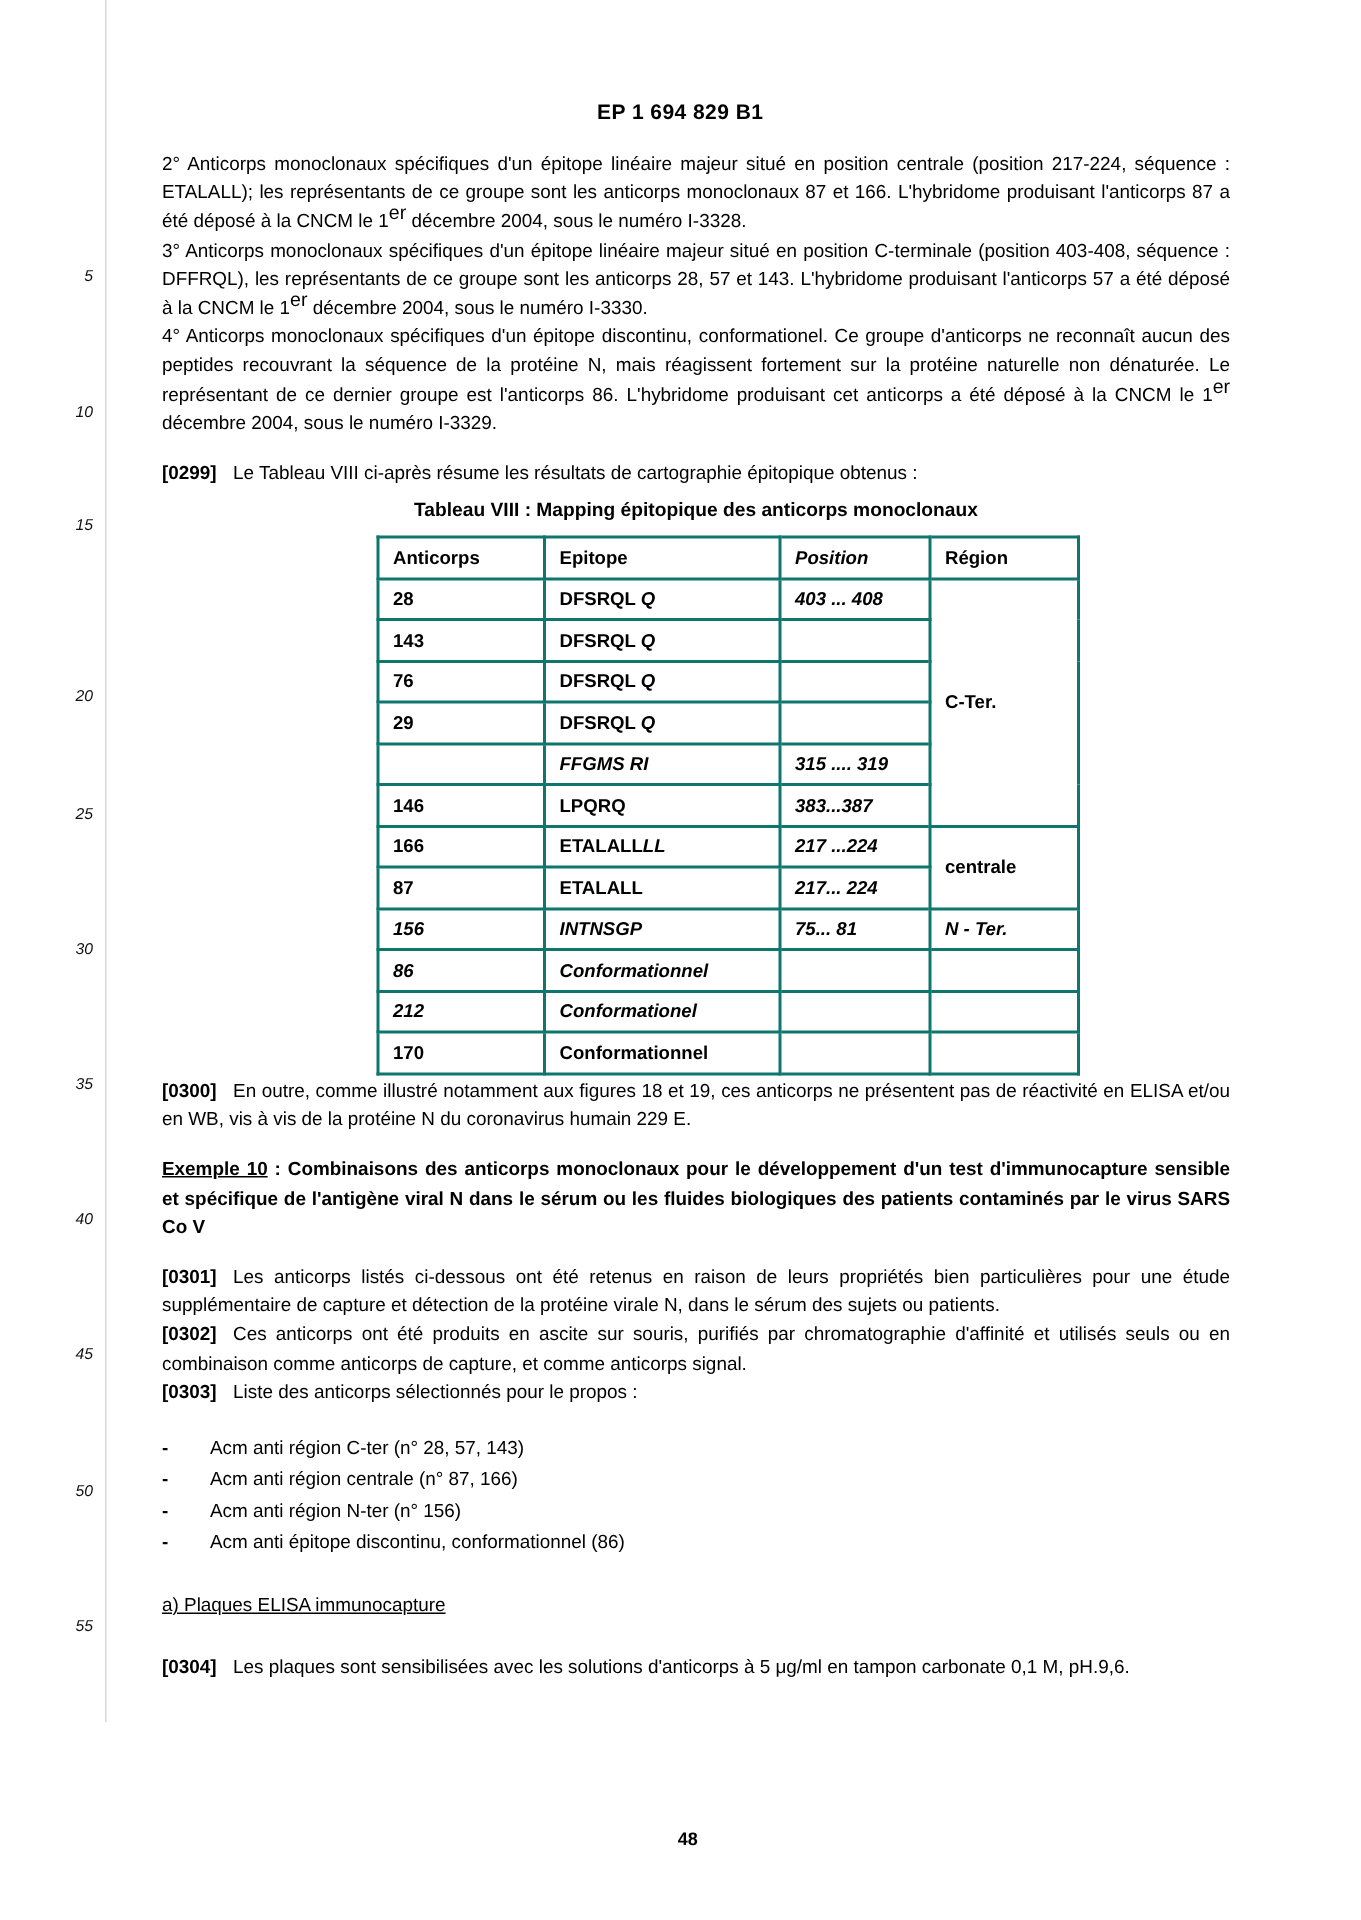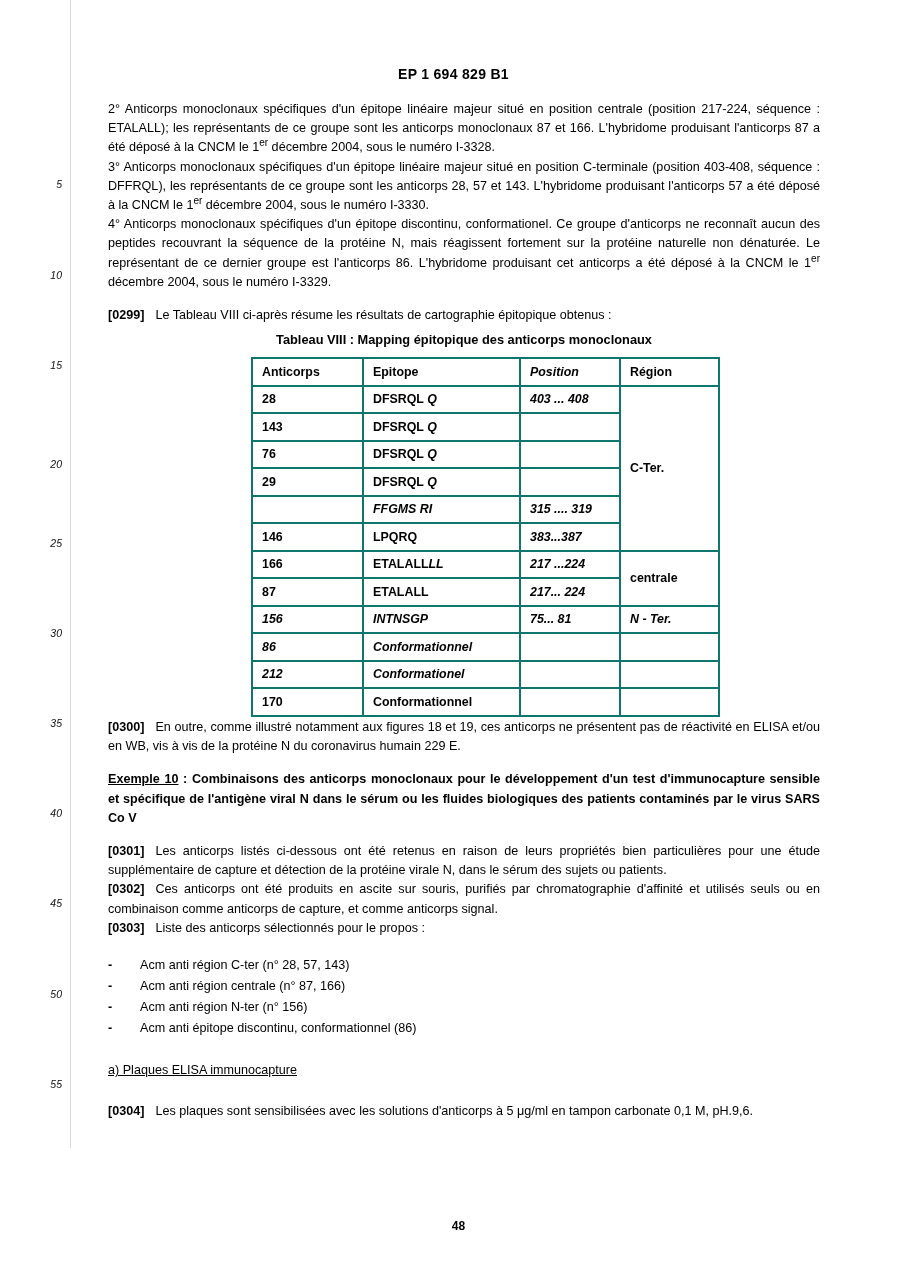--- a/index.html
+++ b/index.html
@@ -65,21 +65,21 @@
     line-height: 19.2px;
     text-align: justify;
     text-justify: inter-word;
   }
   .tag {
     font-weight: bold;
     margin-right: 11px;
   }
   .blk { margin-top: 14px; }
   sup {
-    font-size: 10px;
+    font-size: 13px;
     vertical-align: super;
     line-height: 0;
   }
 
   
   .table-title {
     position: absolute;
     left: 108px;
     top: 332px;
     width: 712px;
@@ -146,21 +146,21 @@
 </head>
 <body>
 
 <div class="page">
 
   <div class="margin-rule"></div>
 
   <div class="line-numbers">
       <div class="line-number" style="top: 178px;">5</div>
       <div class="line-number" style="top: 269px;">10</div>
-      <div class="line-number" style="top: 359px;">15</div>
+      <div class="line-number" style="top: 344px;">15</div>
       <div class="line-number" style="top: 458px;">20</div>
       <div class="line-number" style="top: 537px;">25</div>
       <div class="line-number" style="top: 627px;">30</div>
       <div class="line-number" style="top: 717px;">35</div>
       <div class="line-number" style="top: 807px;">40</div>
       <div class="line-number" style="top: 897px;">45</div>
       <div class="line-number" style="top: 988px;">50</div>
       <div class="line-number" style="top: 1078px;">55</div>
     </div>
 

